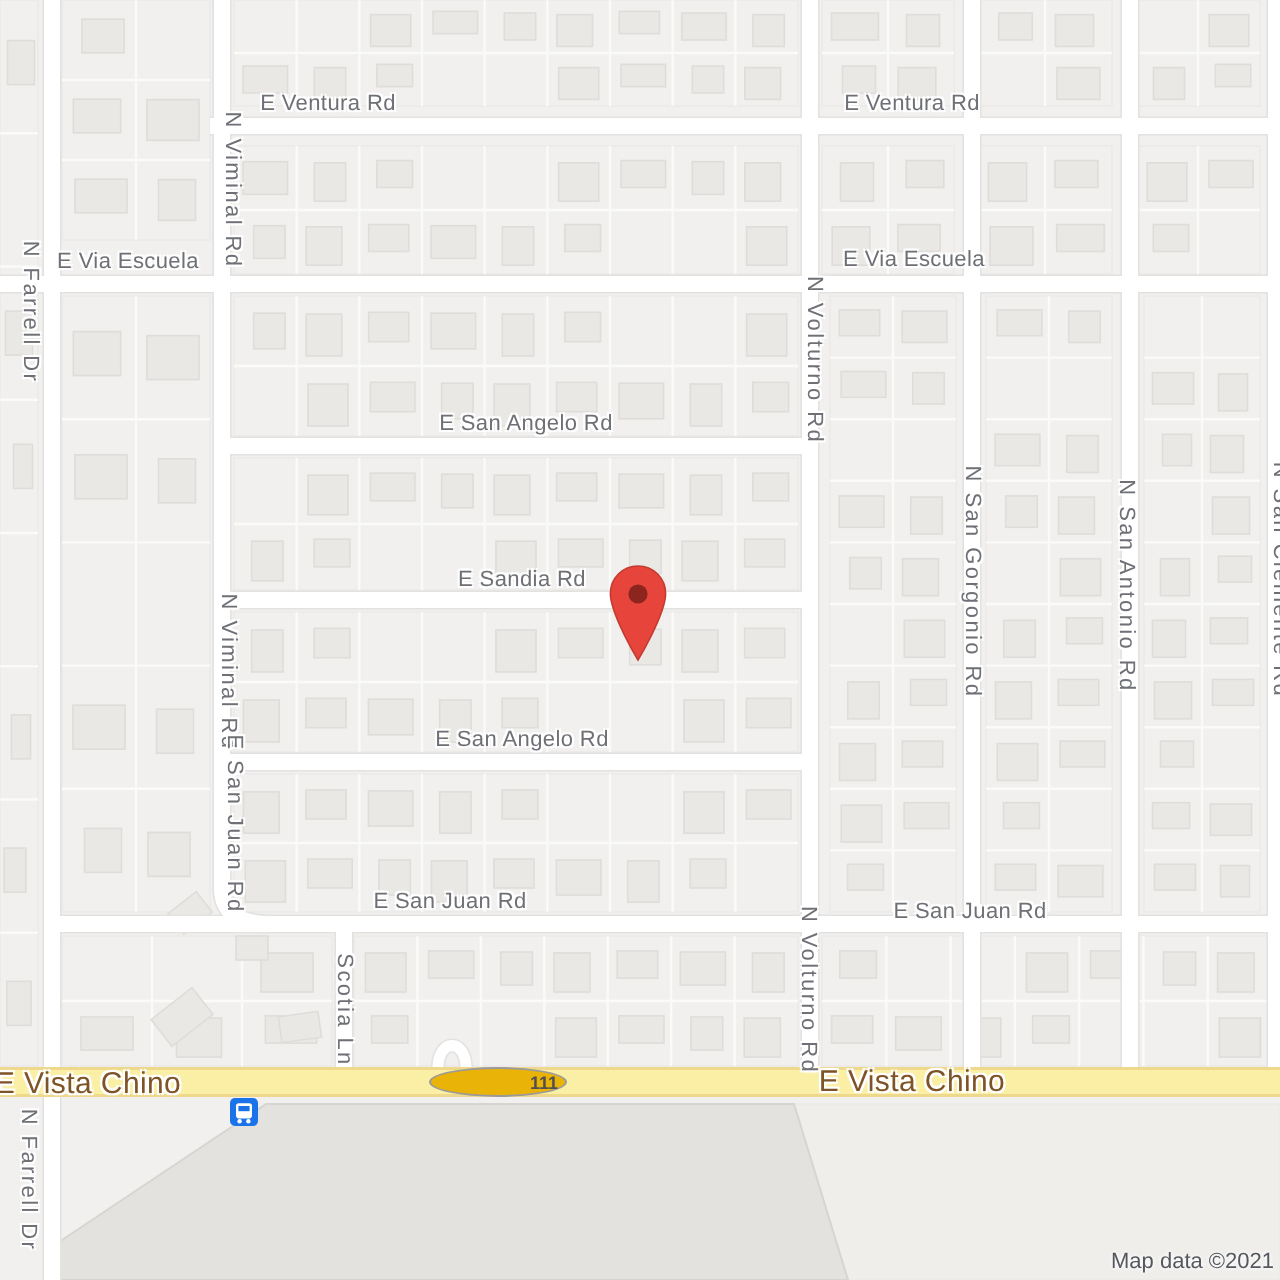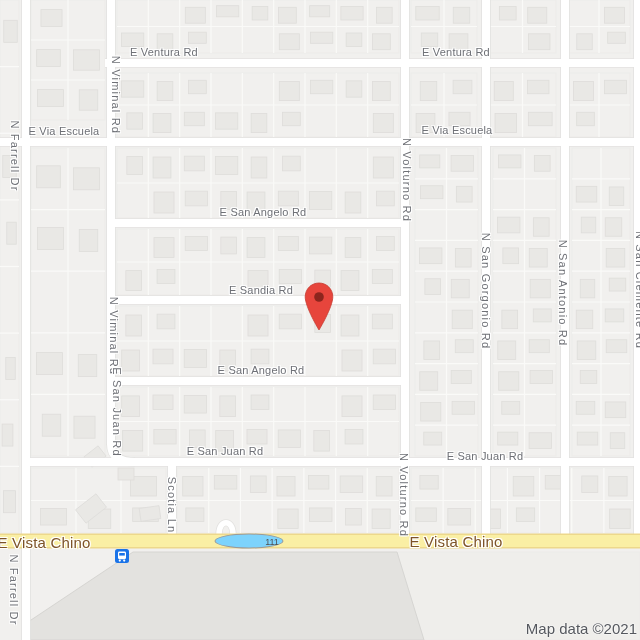--- a/index.html
+++ b/index.html
@@ -11,34 +11,34 @@
   #labels{position:absolute;left:0;top:0;width:100%;height:100%;pointer-events:none;}
   .lbl{
     position:absolute;transform:translate(-50%,-50%);
     font-size:11px;color:#6E7076;white-space:nowrap;letter-spacing:.2px;
     text-shadow:-1px -1px 0 #fff,1px -1px 0 #fff,-1px 1px 0 #fff,1px 1px 0 #fff,0 0 2px #fff;
   }
   .lbl.v{writing-mode:vertical-rl;letter-spacing:1.2px;}
   .lbl.hwy{font-size:15px;color:#7D5327;letter-spacing:.2px;}
   .shield{
     position:absolute;transform:translate(-50%,-50%);
-    width:21px;height:13px;background:#7dd3fc;border:1.5px solid #9A9A9A;border-radius:50%;
+    width:21px;height:13px;background:#eab308;border:1.5px solid #9A9A9A;border-radius:50%;
     font-size:9px;color:#4F4F4F;display:flex;align-items:center;justify-content:center;
-    font-weight:normal;letter-spacing:0;padding-left:46px;
+    font-weight:bold;letter-spacing:0;padding-left:46px;
   }
   .pin{position:absolute;width:30px;height:52px;}
   .bus{position:absolute;width:14px;height:14px;}
   .logo{
     position:absolute;left:7px;bottom:6px;
     font-size:21px;font-weight:bold;color:#8F9194;letter-spacing:-.5px;
     text-shadow:-1.5px -1.5px 0 #fff,1.5px -1.5px 0 #fff,-1.5px 1.5px 0 #fff,1.5px 1.5px 0 #fff,
                  0 -2px 0 #fff,0 2px 0 #fff,-2px 0 0 #fff,2px 0 0 #fff;
   }
   .attr{
-    position:absolute;right:3px;bottom:3px;font-size:15px;color:#55585E;
+    position:absolute;right:3px;bottom:3px;font-size:11px;color:#55585E;
     text-shadow:0 0 2px #fff,0 0 2px #fff;
   }
 </style>
 </head>
 <body>
 
 <div id="map">
   <svg id="geo" width="640" height="640">
       <rect x="0" y="0" width="640" height="640" fill="#F1F0EE"></rect>
       <rect x="117" y="0" width="282" height="53" fill="none" stroke="#ECEBE9" stroke-width="1"></rect>

